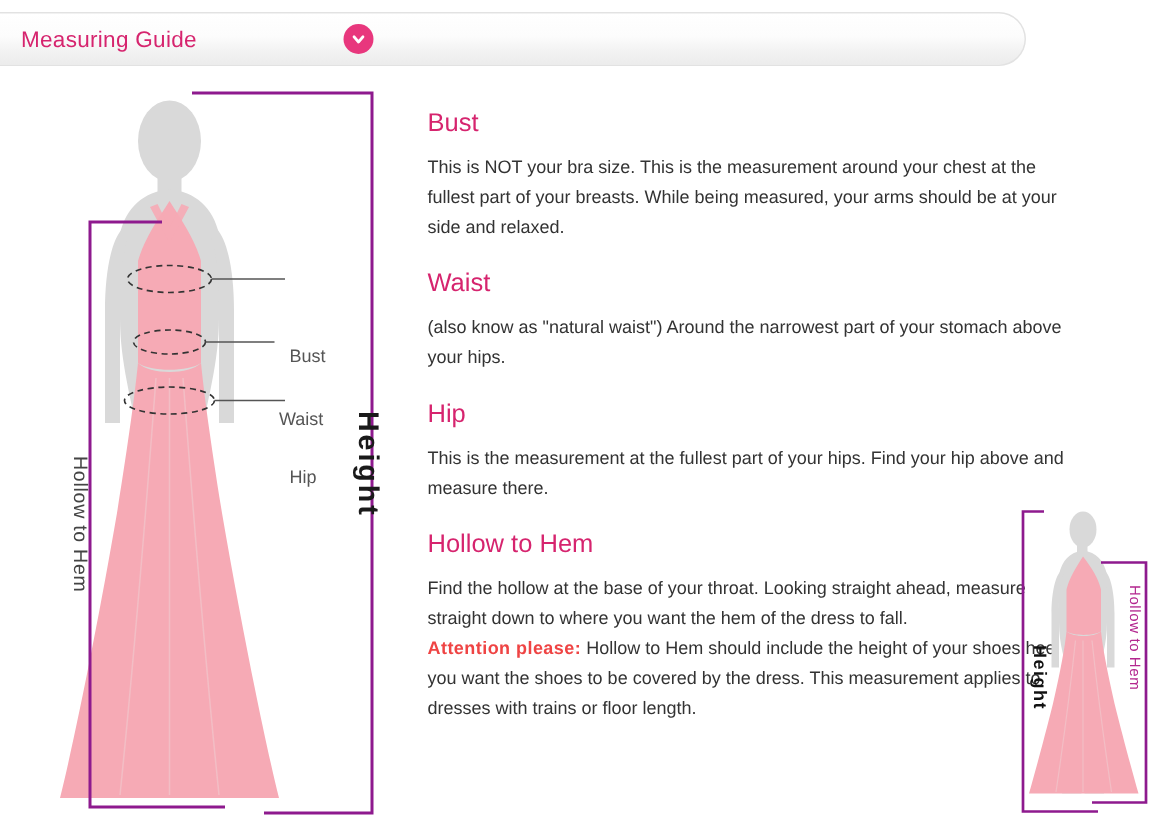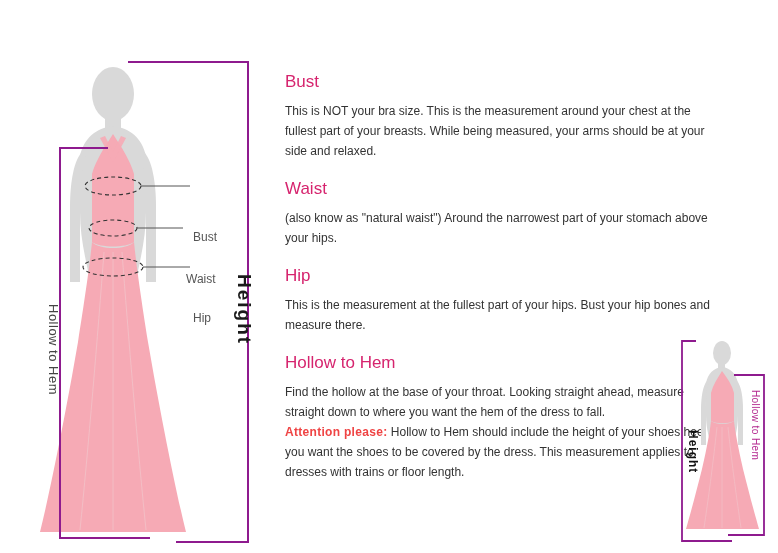--- a/index.html
+++ b/index.html
@@ -121,20 +121,28 @@
     writing-mode: vertical-rl;
     font-size: 10px; color: #b3278f;
     letter-spacing: .4px;
   }
 </style>
 </head>
 <body>
 
 <div id="page">
 
+  <div class="header">
+    <span class="header-title">Measuring Guide</span>
+    <span class="header-badge">
+      <svg width="12" height="12" viewBox="0 0 12 12" aria-hidden="true">
+        <path d="M3 4.5 L6 8 L9 4.5" fill="none" stroke="#ffffff" stroke-width="1.8" stroke-linecap="round" stroke-linejoin="round"></path>
+      </svg>
+    </span>
+  </div>
 
   <div class="figure-panel">
     <svg class="figure-svg" width="278" height="500" viewBox="0 0 278 500">
 
       <g fill="#d9d9d9">
 
         <ellipse cx="113" cy="42" rx="21" ry="27"></ellipse>
 
         <rect x="105" y="62" width="16" height="18"></rect>
 
@@ -194,21 +202,21 @@
 
   <div class="content">
 
     <h2 class="sec-title">Bust</h2>
     <p class="sec-body">This is NOT your bra size. This is the measurement around your chest at the fullest part of your breasts. While being measured, your arms should be at your side and relaxed.</p>
 
     <h2 class="sec-title">Waist</h2>
     <p class="sec-body">(also know as "natural waist") Around the narrowest part of your stomach above your hips.</p>
 
     <h2 class="sec-title">Hip</h2>
-    <p class="sec-body">This is the measurement at the fullest part of your hips. Bust your hip bones and measure there.</p>
+    <p class="sec-body">This is the measurement at the fullest part of your hips. Find your hip above and measure there.</p>
 
     <h2 class="sec-title">Hollow to Hem</h2>
     <p class="sec-body"><span>Find the hollow at the base of your throat. Looking straight ahead, measure straight down to where you want the hem of the dress to fall.</span><br><span class="attention">Attention please:</span><span> Hollow to Hem should include the height of your shoes heel if you want the shoes to be covered by the dress. This measurement applies to dresses with trains or floor length.</span></p>
 
   </div>
 
   <div class="mini-panel">
     <svg class="mini-svg" width="106" height="215" viewBox="0 0 106 215">
       <g fill="#d9d9d9">
         <ellipse cx="50" cy="18" rx="9" ry="12"></ellipse>

